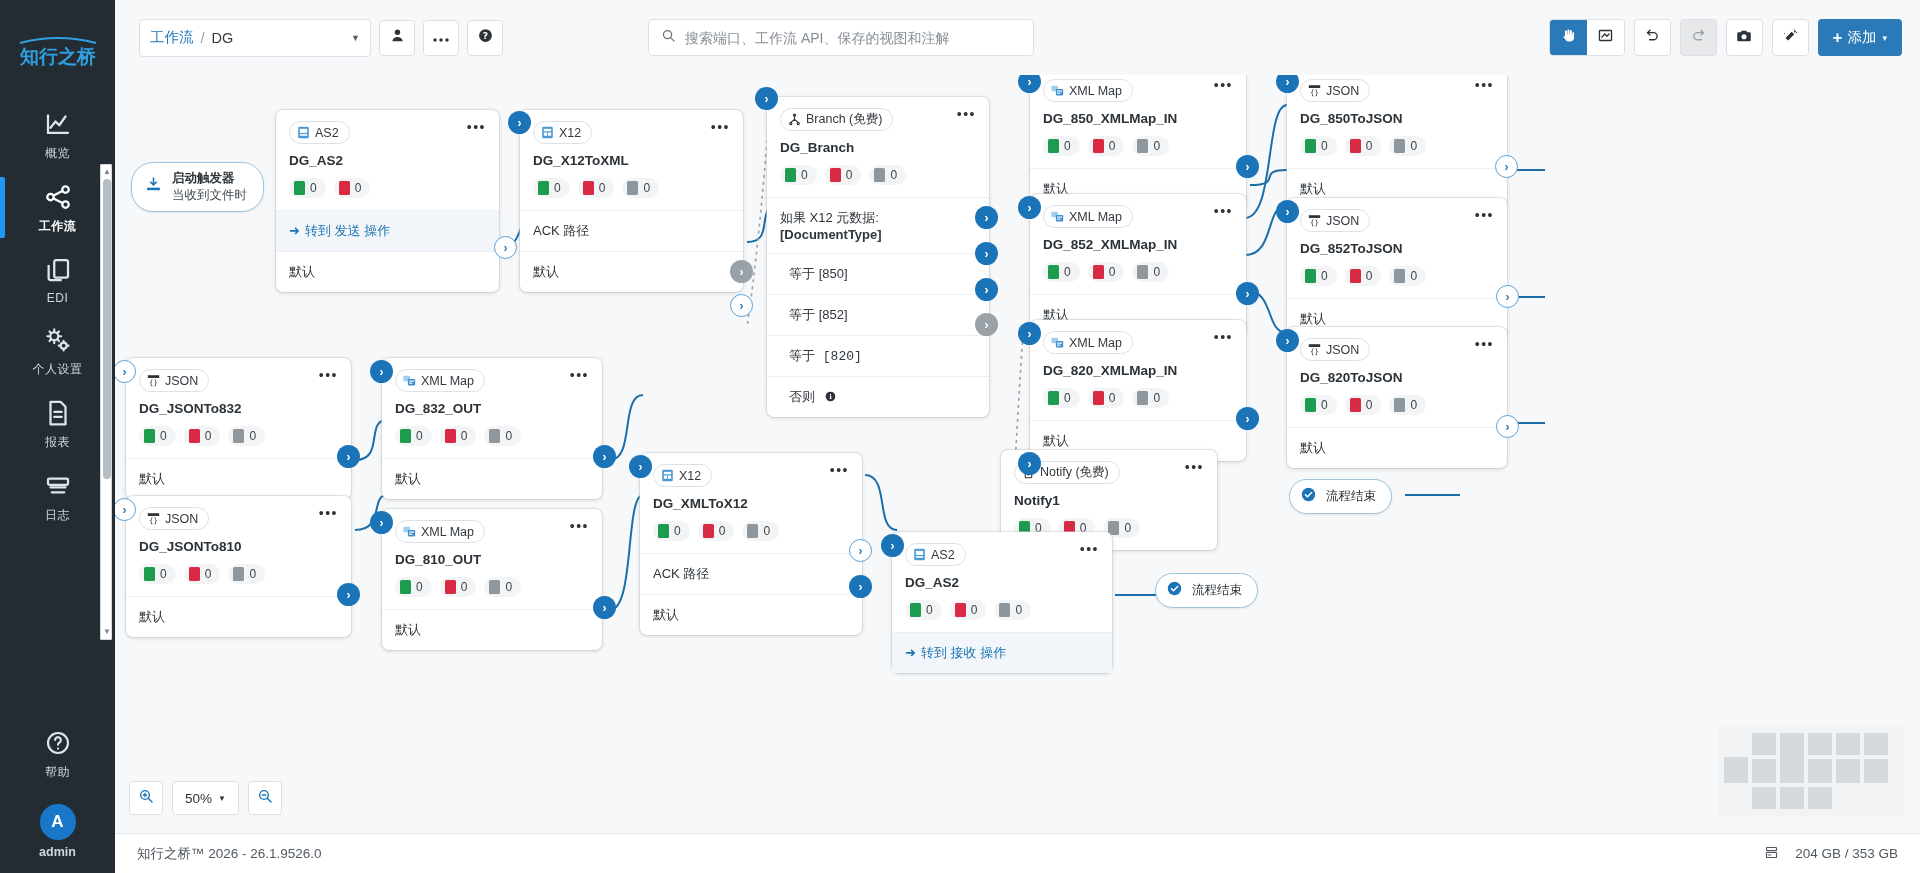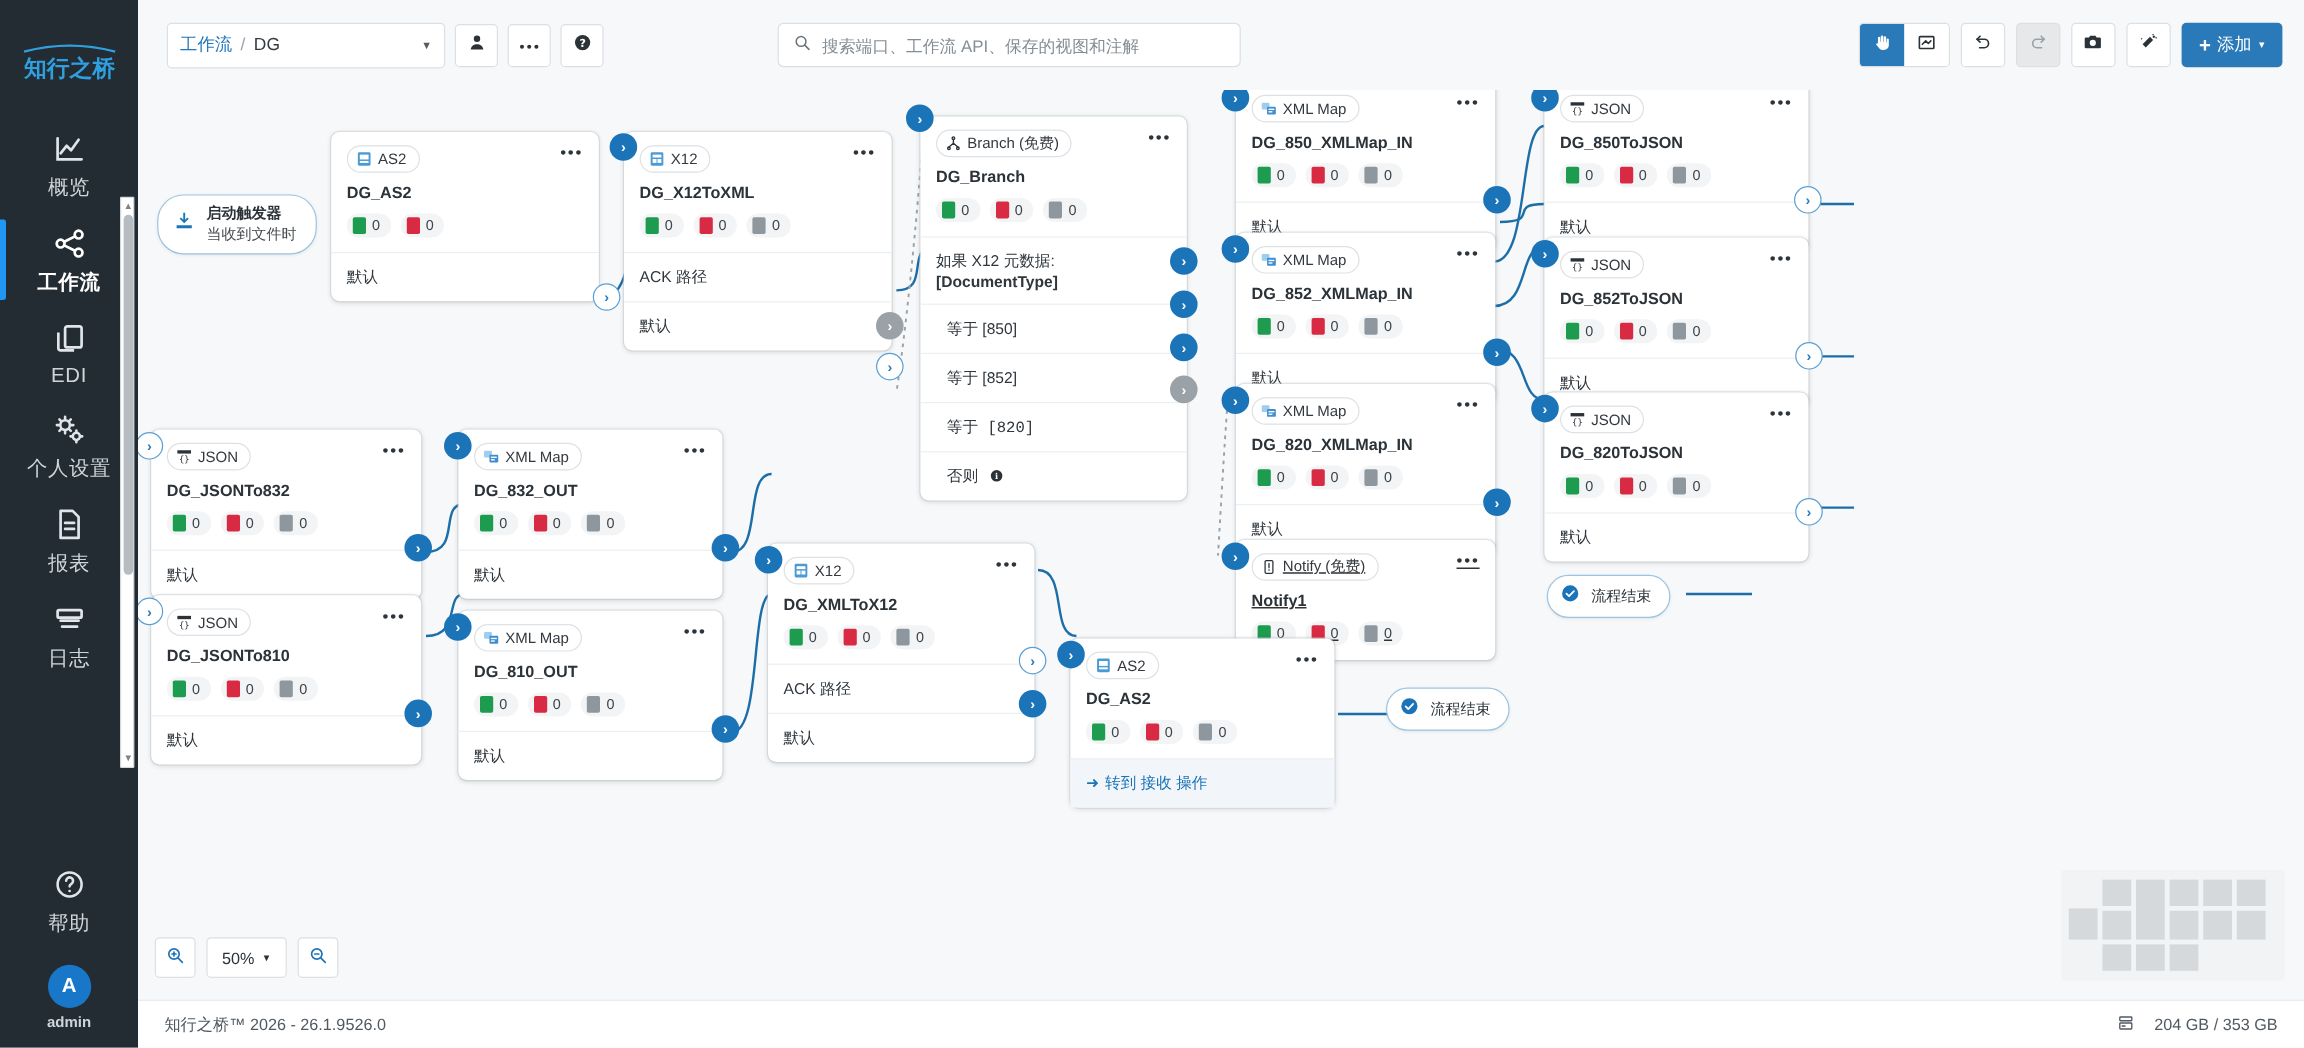--- a/index.html
+++ b/index.html
@@ -15,21 +15,21 @@
     display: flex; flex-direction: column; align-items: center;
   }
   #logo { margin-top: 34px; margin-bottom: 30px; }
   #logo svg { display: block; }
   .nav-list { width: 100%; flex: 1; position: relative; }
   .nav-item {
     width: 100%; padding: 11px 0 9px; display: flex; flex-direction: column;
     align-items: center; gap: 6px; cursor: pointer; position: relative;
   }
   .nav-item .ico { width: 30px; height: 30px; display: block; }
-  .nav-item .lbl { font-size: 17px; color: #cfd6db; letter-spacing: .5px; }
+  .nav-item .lbl { font-size: 12px; color: #cfd6db; letter-spacing: .5px; }
   .nav-item.active .lbl { color: #ffffff; font-weight: bold; }
   .nav-item.active::before {
     content: ""; position: absolute; left: 0; top: 6px; bottom: 6px;
     width: 5px; background: #2196f3; border-radius: 0 2px 2px 0;
   }
   #side-scroll {
     position: absolute; right: 3px; top: 66px; width: 12px; height: 476px;
     background: #ffffff; border: 1px solid #d4d9dd; border-radius: 1px;
   }
   #side-scroll .thumb {
@@ -436,20 +436,23 @@
         <span class="cnt">
             <i class="doc g"></i>
             <span>0</span>
           </span>
         <span class="cnt">
             <i class="doc r"></i>
             <span>0</span>
           </span>
       </div>
     </div>
+    <div class="row-sep link">
+      <span class="arw">➜</span><span>转到 发送 操作</span>
+    </div>
     <div class="row-sep"><span>默认</span></div>
   </div>
   <div class="knob hollow" style="left:379px; top:161px;">›</div>
 
   <div class="knob solid" style="left:393px; top:36px;">›</div>
   <div class="card" style="left:405px; top:35px; width:223px;">
     <div class="card-body">
       <div class="card-head">
         <span class="chip">
           <svg class="gi" viewBox="0 0 16 16">
@@ -740,21 +743,21 @@
             <i class="doc k"></i>
             <span>0</span>
           </span>
       </div>
     </div>
     <div class="row-sep"><span>默认</span></div>
   </div>
   <div class="knob hollow" style="left:1381px; top:340px;">›</div>
 
   <div class="knob solid" style="left:903px; top:377px;">›</div>
-  <div class="card" style="left:915px; top:375px; width:216px;text-decoration:underline;">
+  <div class="card" style="left:886px; top:375px; width:216px;">
     <div class="card-body">
       <div class="card-head">
         <span class="chip">
           <svg class="gi" viewBox="0 0 16 16" fill="none" stroke="#2b3238" stroke-width="1.3">
             <rect x="4" y="1.5" width="8" height="13" rx="1.2"></rect>
               <path d="M8 4.5v4.2" stroke-linecap="round"></path>
               <circle cx="8" cy="11.2" r=".8" fill="#2b3238" stroke="none"></circle>
           </svg>
           <span>Notify (免费)</span>
         </span>

